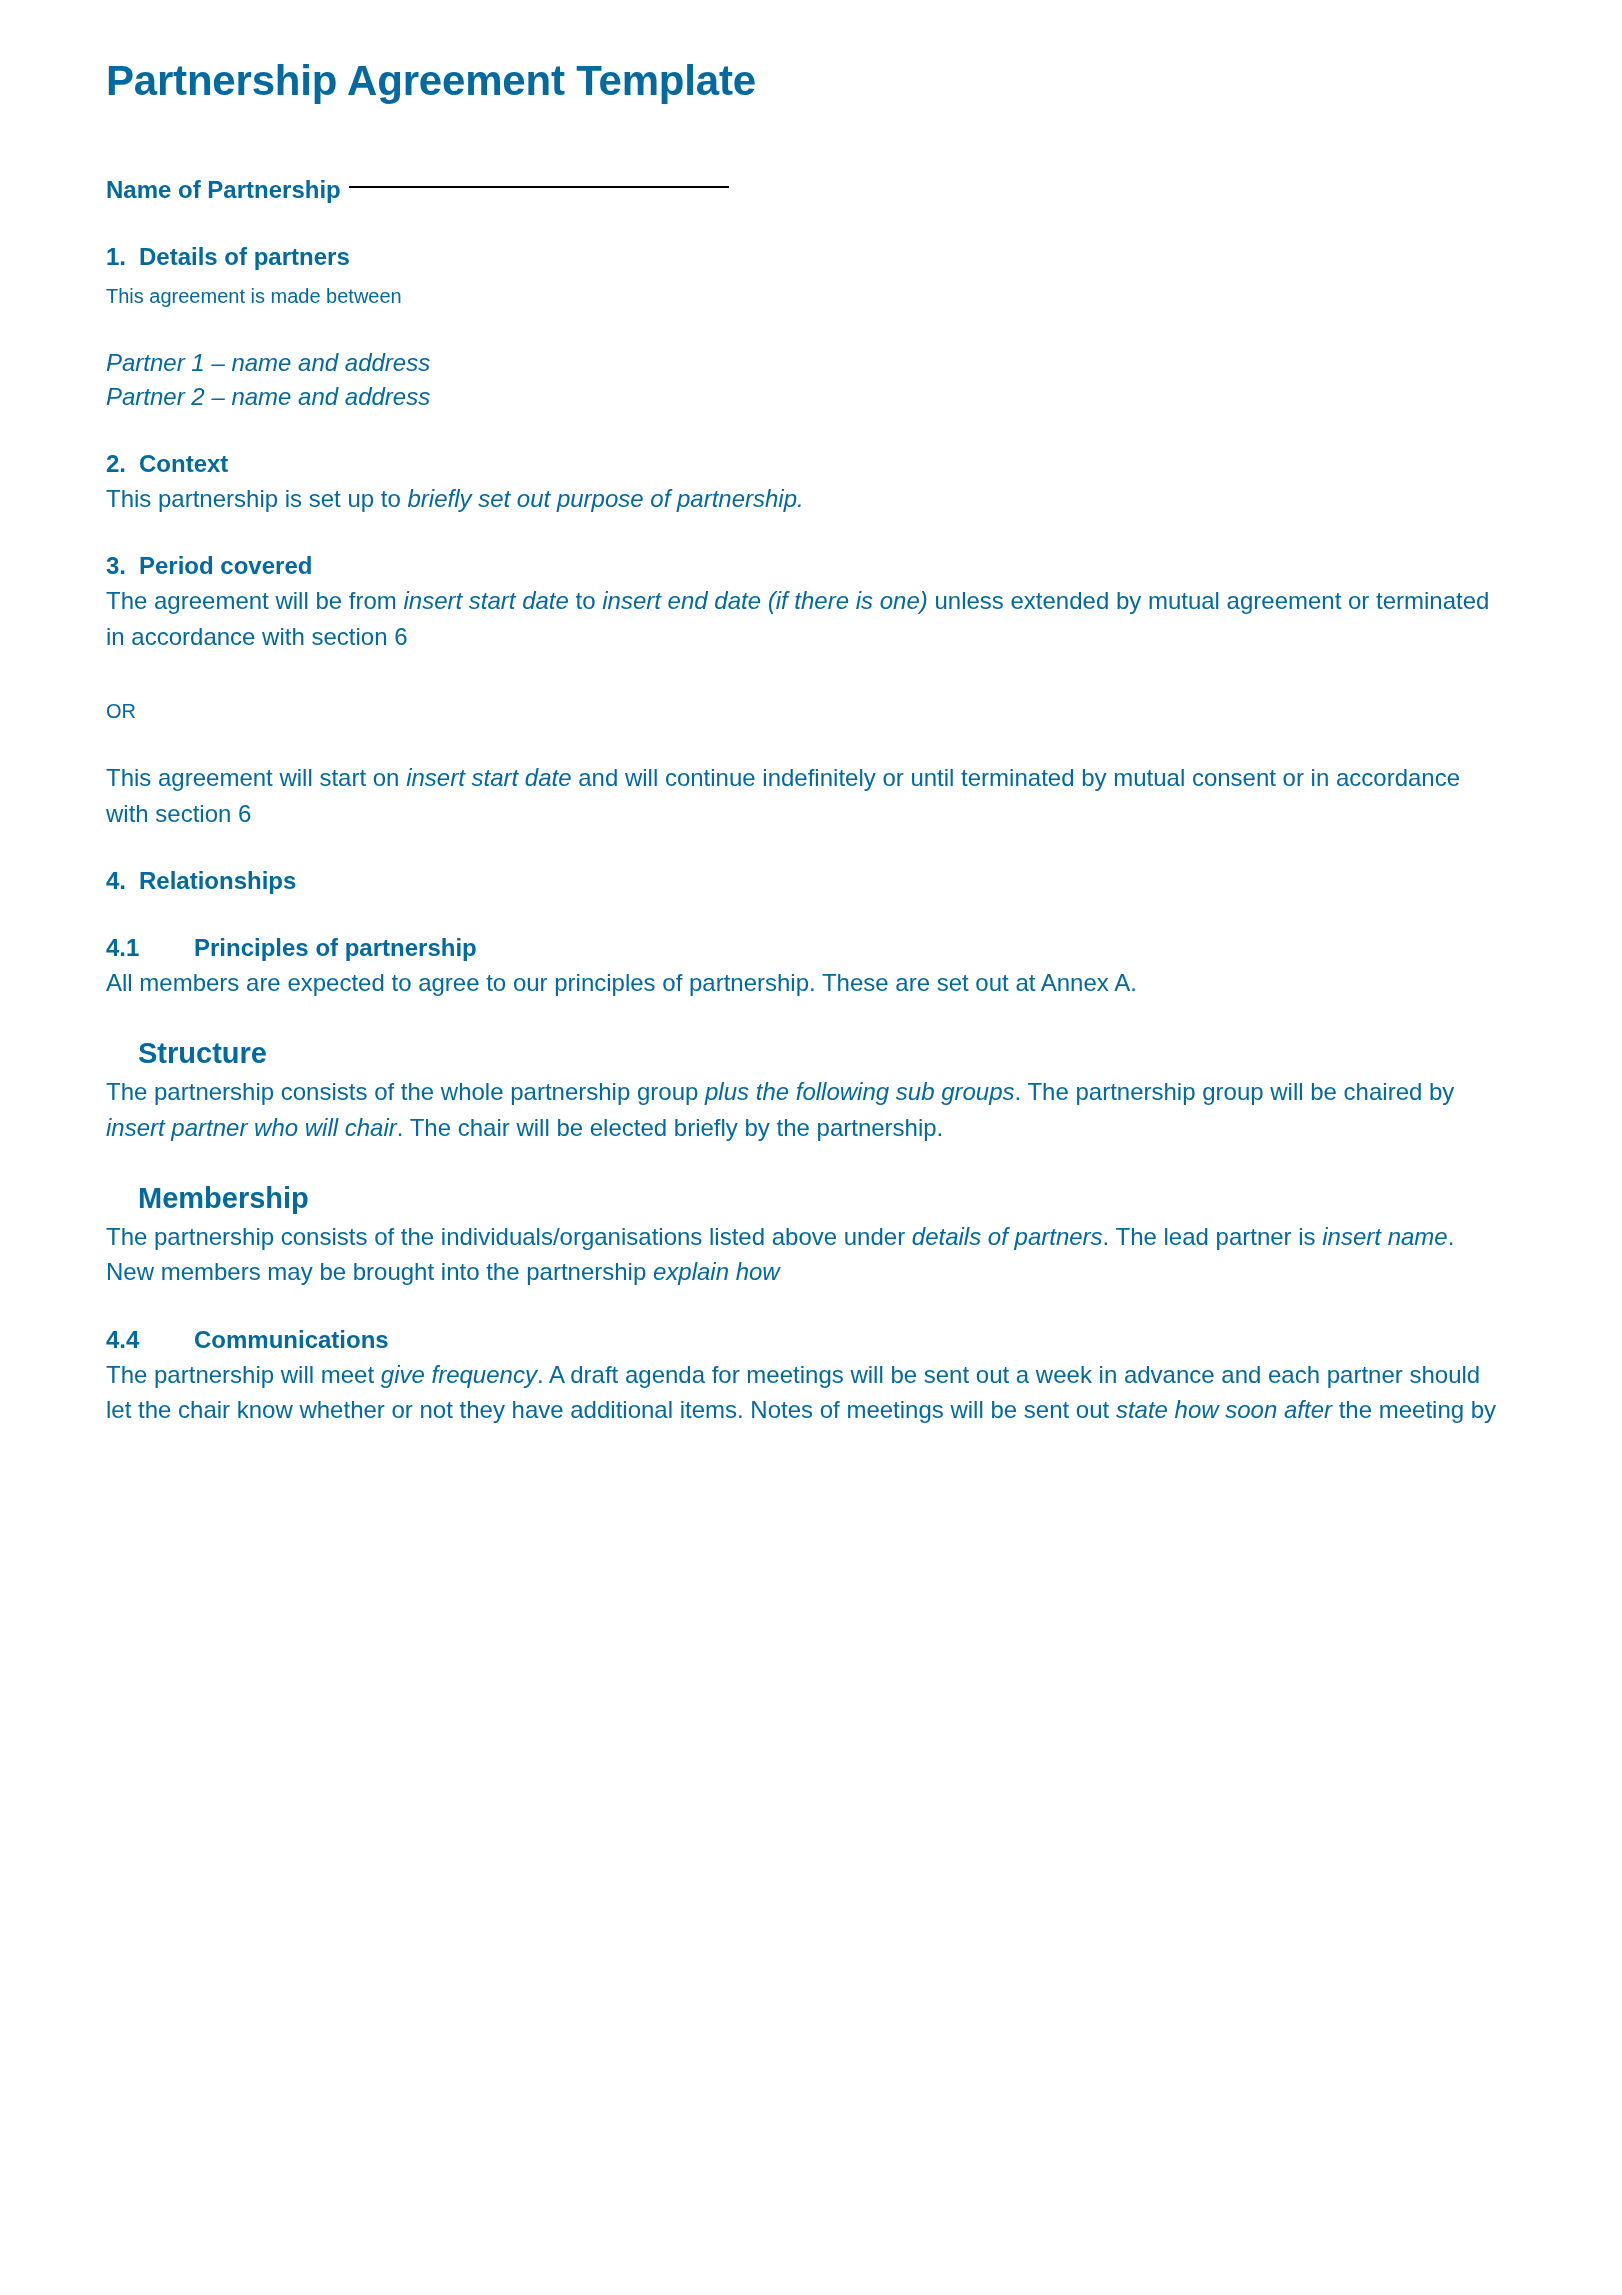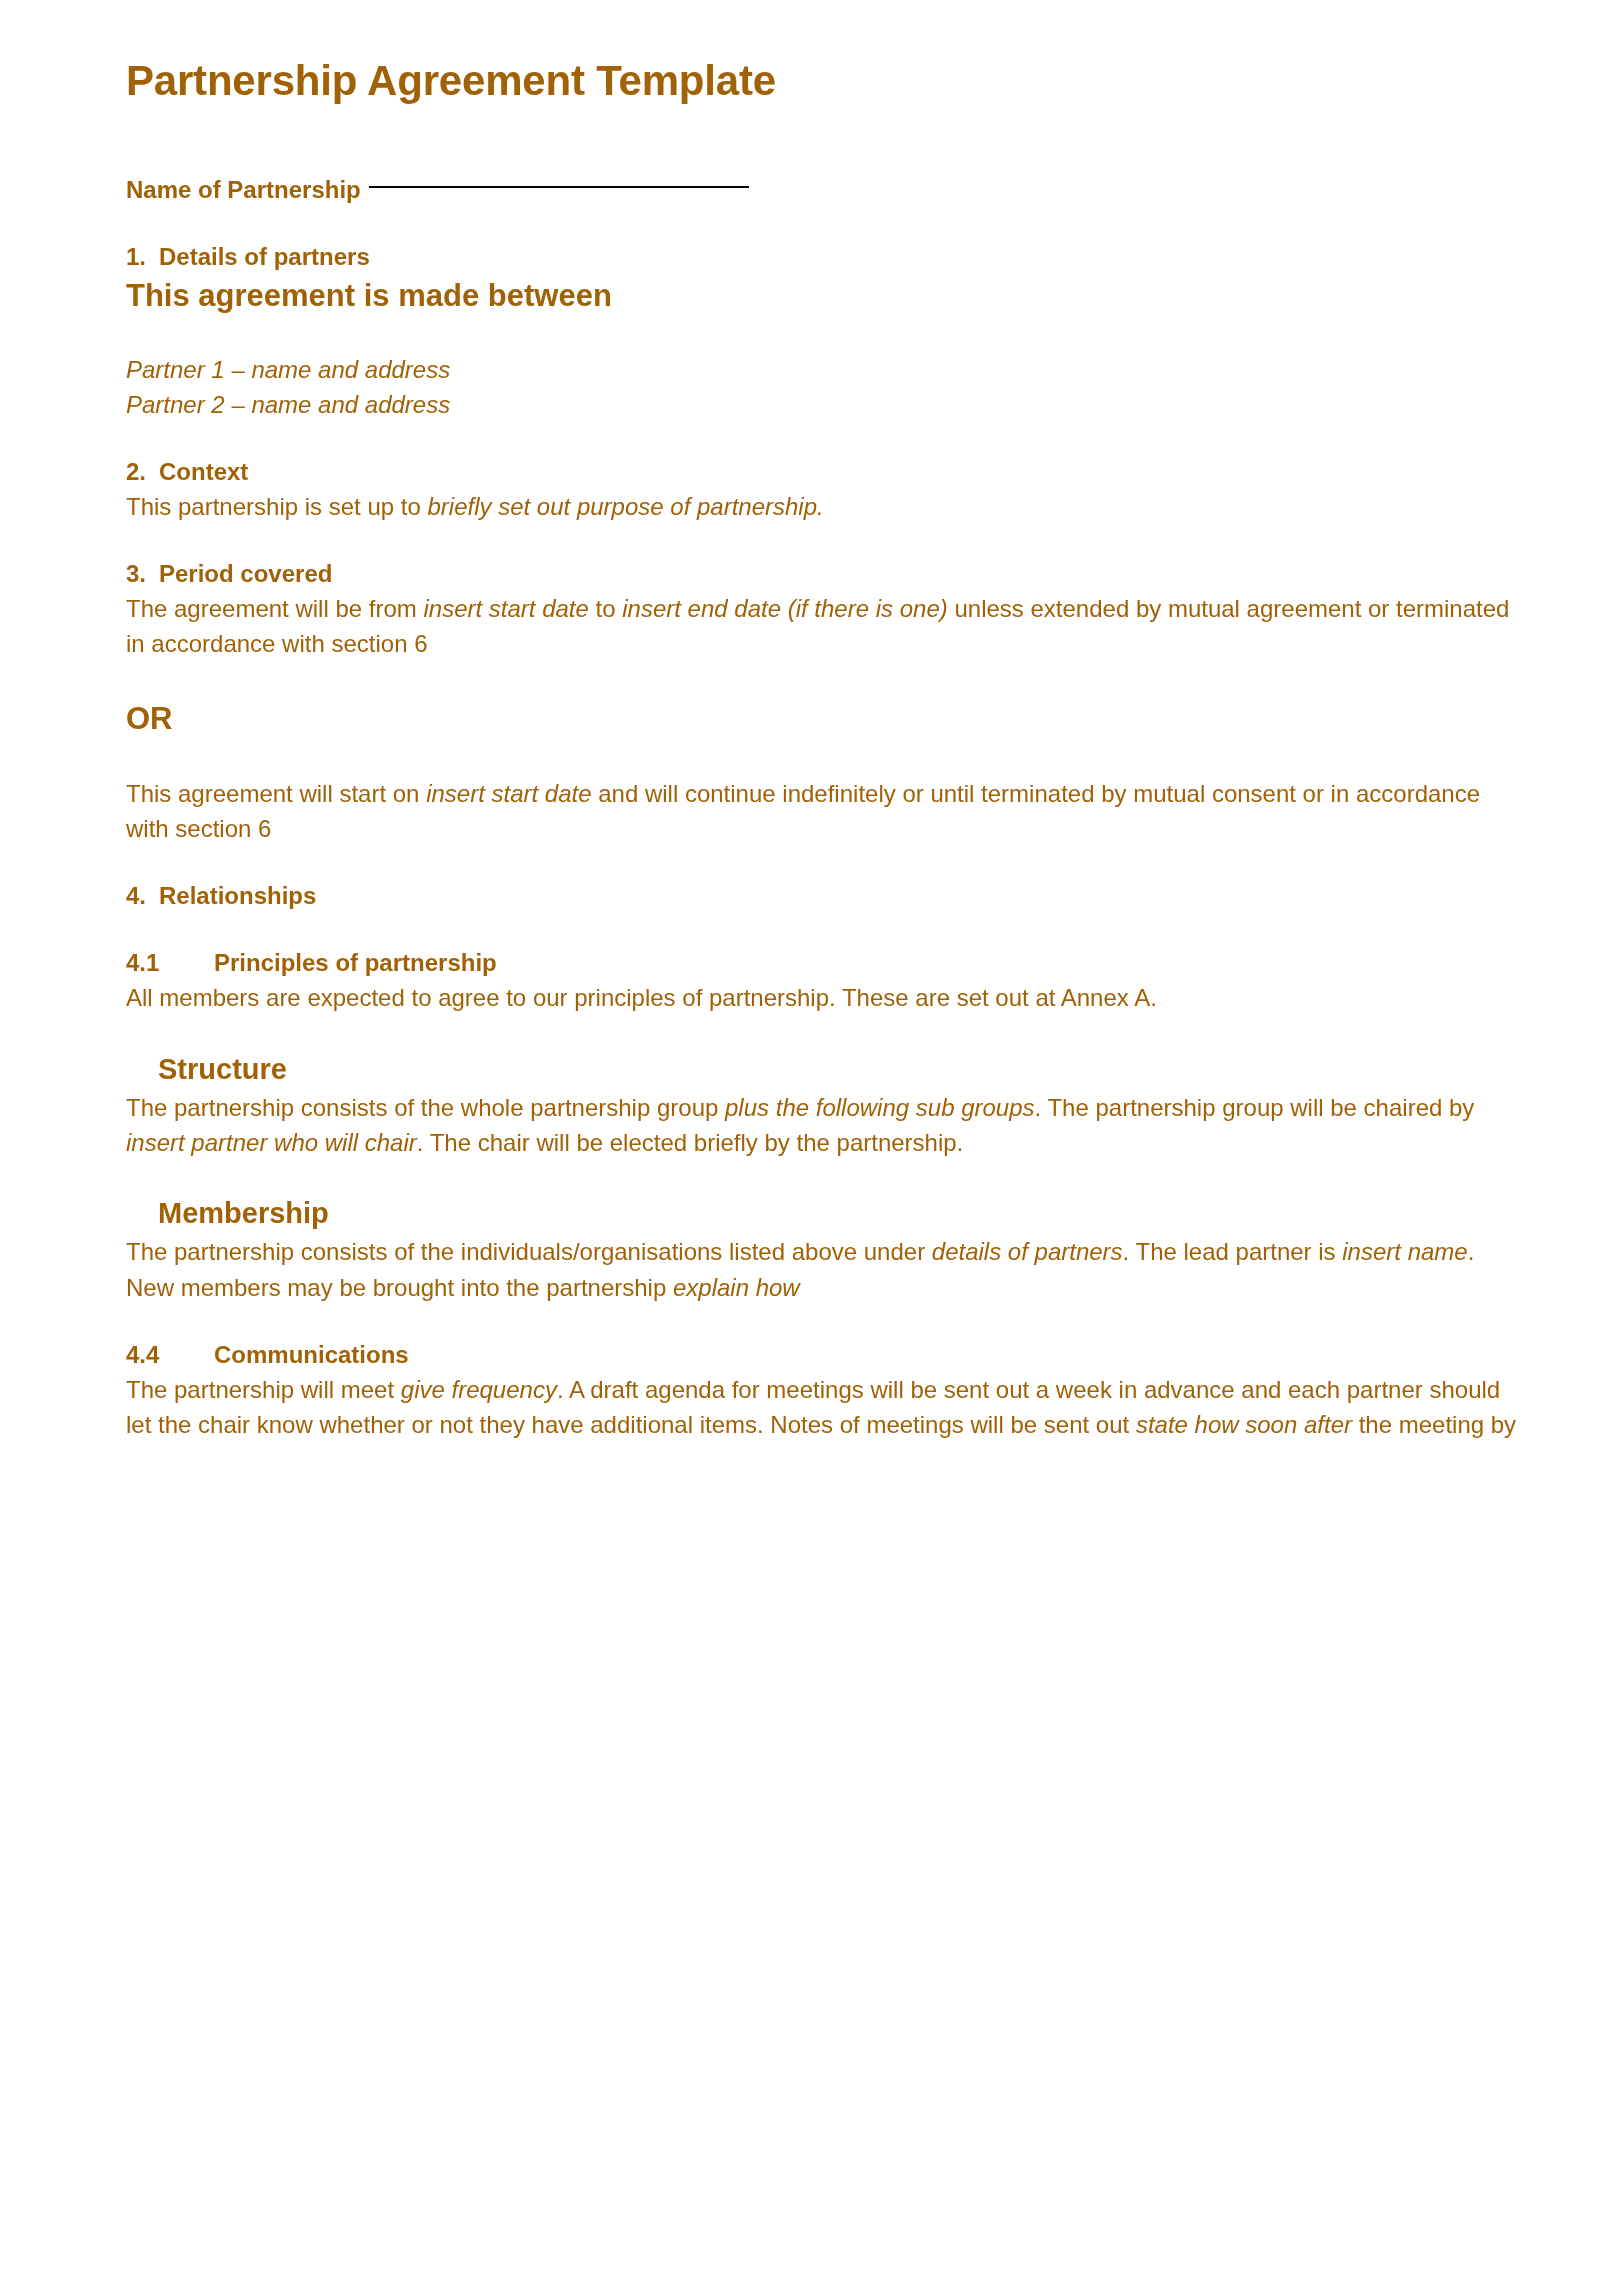--- a/index.html
+++ b/index.html
@@ -14,24 +14,24 @@
   .page {
     position: relative;
     width: 1623px;
     height: 2296px;
     background: #ffffff;
     overflow: hidden;
     box-sizing: border-box;
   }
   .doc {
     position: absolute;
-    left: 126px;
+    left: 106px;
     top: 0;
     width: 1396px;
-    color: #a16207;
+    color: #0369a1;
   }
 
   
   .doc-title {
     font-size: 42px;
     font-weight: bold;
     line-height: 1.15;
     letter-spacing: -0.2px;
     margin: 0;
     padding-top: 57px;
@@ -48,23 +48,24 @@
     white-space: pre;
   }
   .sub-heading {
     font-size: 29px;
     font-weight: bold;
     line-height: 1.42;
     margin-left: 32px;
     white-space: pre;
   }
   .body-line {
-    font-size: 31px;
-    font-weight: bold;
+    font-size: 20px;
+    font-weight: normal;
     line-height: 1.42;
+    margin-top: 8px;
   }
   .para {
     font-size: 24px;
     font-weight: normal;
     line-height: 1.47;
   }
   .para em, .body-line em, .italic-line {
     font-style: italic;
   }
   .italic-line {

